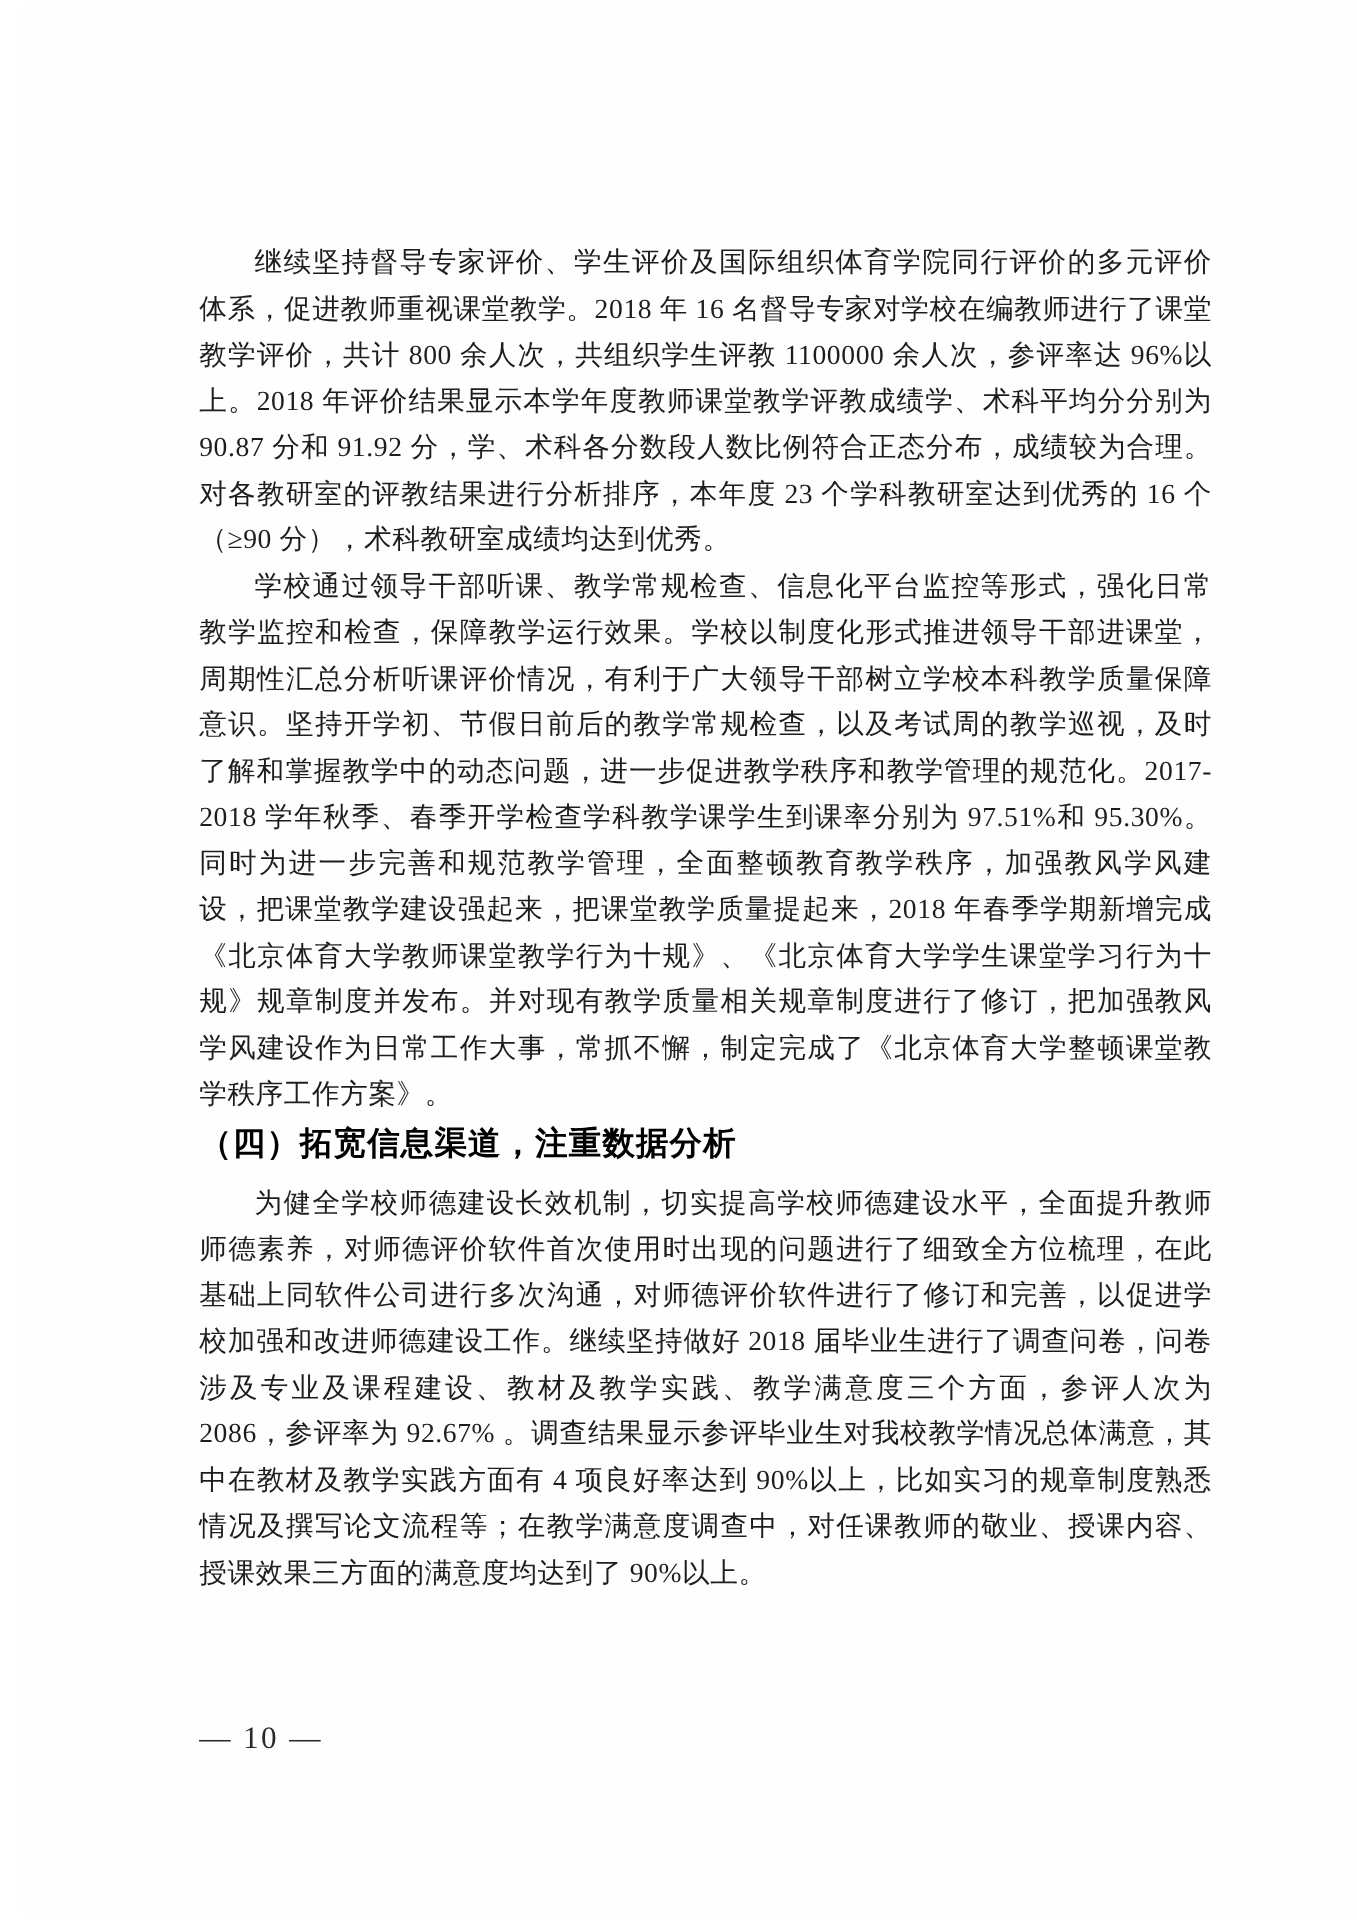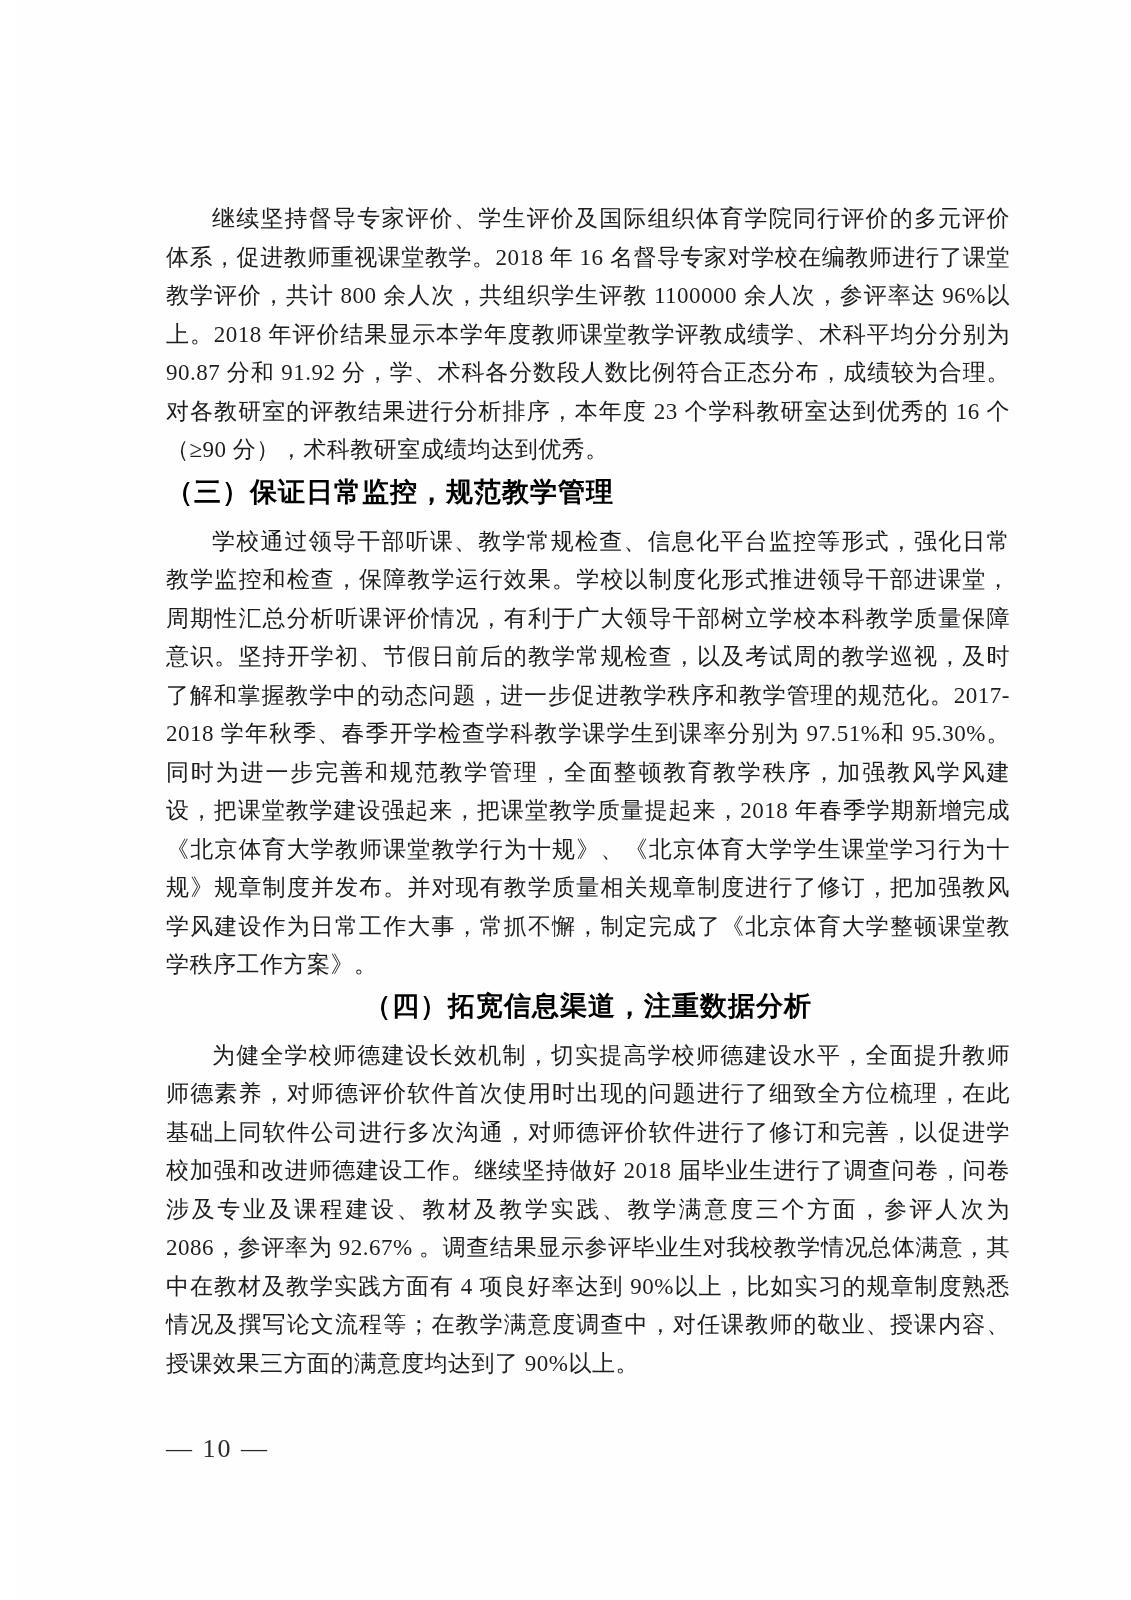--- a/index.html
+++ b/index.html
@@ -43,38 +43,36 @@
     font-family: "Liberation Sans", "DejaVu Sans", sans-serif;
     font-weight: bold;
     font-size: 27px;
     line-height: 36px;
     color: #000000;
     margin: 4px 0 13px 0;
     letter-spacing: 1px;
   }
   h2.section-heading.second {
     margin: 3px 0 13px 0;
-    text-align: center;
   }
   .footer {
     position: absolute;
     left: 150px;
     top: 1433px;
     font-size: 26px;
     line-height: 32px;
     color: #2a2a2a;
     font-family: "Liberation Serif", "DejaVu Serif", serif;
     letter-spacing: 2px;
   }
 </style>
 </head>
 <body>
 
 <div class="page">
   <div class="content">
     <p class="body-para">继续坚持督导专家评价、学生评价及国际组织体育学院同行评价的多元评价体系，促进教师重视课堂教学。2018 年 16 名督导专家对学校在编教师进行了课堂教学评价，共计 800 余人次，共组织学生评教 1100000 余人次，参评率达 96%以上。2018 年评价结果显示本学年度教师课堂教学评教成绩学、术科平均分分别为 90.87 分和 91.92 分，学、术科各分数段人数比例符合正态分布，成绩较为合理。对各教研室的评教结果进行分析排序，本年度 23 个学科教研室达到优秀的 16 个（≥90 分），术科教研室成绩均达到优秀。</p>
-    <h2 class="section-heading">（三）保证日常监控，规范教学管理</h2>
     <p class="body-para">学校通过领导干部听课、教学常规检查、信息化平台监控等形式，强化日常教学监控和检查，保障教学运行效果。学校以制度化形式推进领导干部进课堂，周期性汇总分析听课评价情况，有利于广大领导干部树立学校本科教学质量保障意识。坚持开学初、节假日前后的教学常规检查，以及考试周的教学巡视，及时了解和掌握教学中的动态问题，进一步促进教学秩序和教学管理的规范化。2017-2018 学年秋季、春季开学检查学科教学课学生到课率分别为 97.51%和 95.30%。同时为进一步完善和规范教学管理，全面整顿教育教学秩序，加强教风学风建设，把课堂教学建设强起来，把课堂教学质量提起来，2018 年春季学期新增完成《北京体育大学教师课堂教学行为十规》、《北京体育大学学生课堂学习行为十规》规章制度并发布。并对现有教学质量相关规章制度进行了修订，把加强教风学风建设作为日常工作大事，常抓不懈，制定完成了《北京体育大学整顿课堂教学秩序工作方案》。</p>
     <h2 class="section-heading second">（四）拓宽信息渠道，注重数据分析</h2>
     <p class="body-para">为健全学校师德建设长效机制，切实提高学校师德建设水平，全面提升教师师德素养，对师德评价软件首次使用时出现的问题进行了细致全方位梳理，在此基础上同软件公司进行多次沟通，对师德评价软件进行了修订和完善，以促进学校加强和改进师德建设工作。继续坚持做好 2018 届毕业生进行了调查问卷，问卷涉及专业及课程建设、教材及教学实践、教学满意度三个方面，参评人次为 2086，参评率为 92.67% 。调查结果显示参评毕业生对我校教学情况总体满意，其中在教材及教学实践方面有 4 项良好率达到 90%以上，比如实习的规章制度熟悉情况及撰写论文流程等；在教学满意度调查中，对任课教师的敬业、授课内容、授课效果三方面的满意度均达到了 90%以上。</p>
   </div>
   <div class="footer">— 10 —</div>
 </div>
 
 </body></html>

